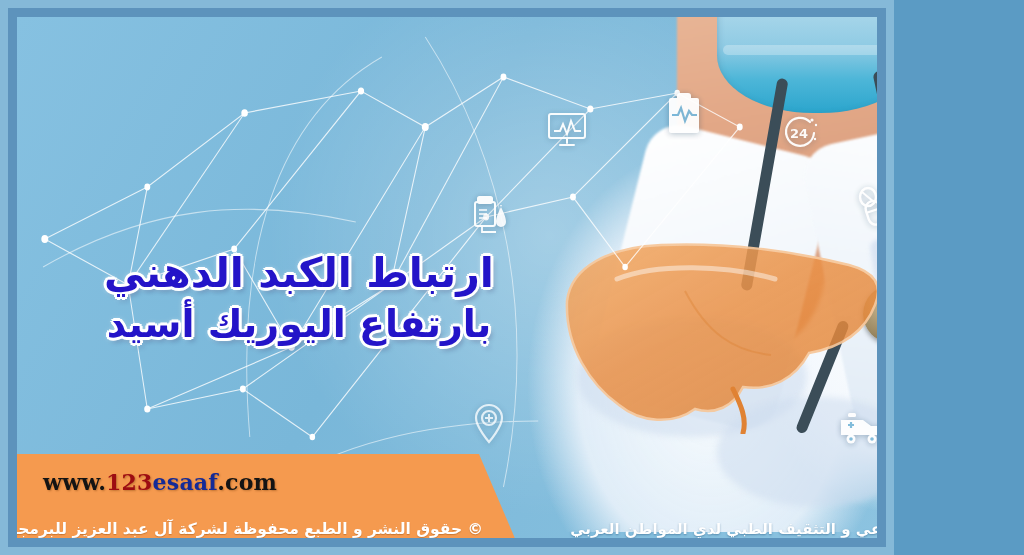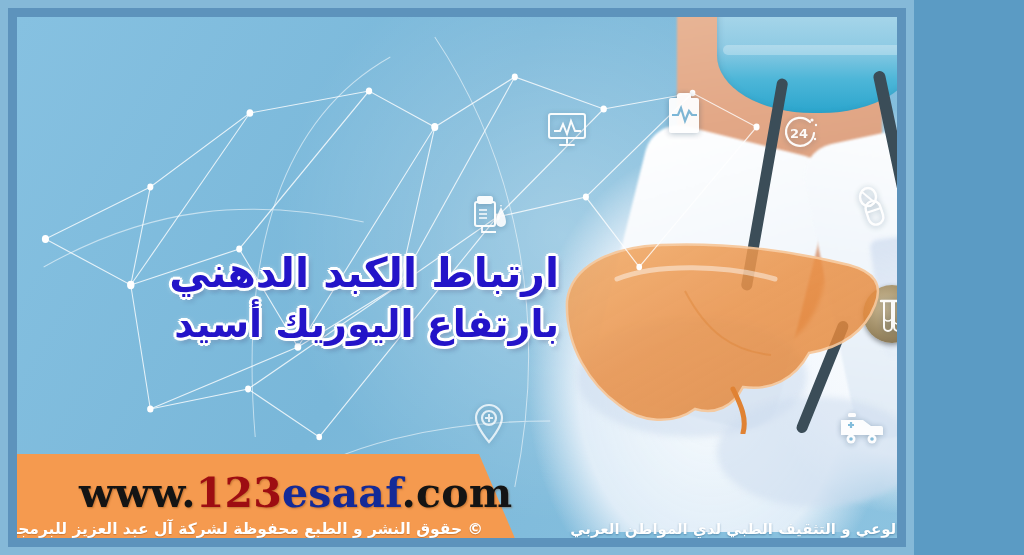--- a/index.html
+++ b/index.html
@@ -1,19 +1,19 @@
 <!DOCTYPE html>
 <html lang="ar"><head>
 <meta charset="utf-8">
 <title>123esaaf medical banner</title>
 <style>
   html,body{margin:0;padding:0;background:#5b9bc4;}
   body{font-family:"DejaVu Sans","Liberation Sans",sans-serif;}
 
-  .stage{position:relative;width:894px;height:555px;overflow:hidden;background:#8ebddb;padding-left:20px;}
+  .stage{position:relative;width:894px;height:555px;overflow:hidden;background:#8ebddb;}
 
   
   .frame-outer{position:absolute;inset:0;background:#85b9d8;}
   .frame-mid{position:absolute;left:8px;top:8px;right:8px;bottom:8px;background:#5d93bc;}
   .frame-inner{position:absolute;left:17px;top:17px;right:17px;bottom:17px;overflow:hidden;
     background:linear-gradient(135deg,#8ec6e4 0%,#7ebada 35%,#79b6d8 60%,#93c6e2 100%);}
 
   
   .scene{position:absolute;inset:0;}
   .sky{position:absolute;inset:0;background:
@@ -58,35 +58,35 @@
 
   
   .net{position:absolute;inset:0;}
   .net svg{width:100%;height:100%;display:block;}
 
   
   .ic{position:absolute;color:#fff;opacity:.95;filter:drop-shadow(0 1px 3px rgba(30,70,100,.35));}
   .ic svg{display:block;}
 
   
-  .headline{position:absolute;left:22px;top:234px;width:520px;direction:rtl;
+  .headline{position:absolute;left:22px;top:234px;width:520px;text-align:center;direction:rtl;
       font-family:"DejaVu Sans","Liberation Sans",sans-serif;font-weight:bold;color:#2414c8;
       line-height:1.08;letter-spacing:0px;}
   .headline .ln{display:block;font-size:41px;
       text-shadow:
         -2px -2px 0 #fff, 2px -2px 0 #fff, -2px 2px 0 #fff, 2px 2px 0 #fff,
         -3px 0 0 #fff, 3px 0 0 #fff, 0 -3px 0 #fff, 0 3px 0 #fff,
         0 0 6px rgba(255,255,255,.95), 3px 4px 5px rgba(20,30,90,.35);}
   .headline .ln2{font-size:38px;margin-top:9px;}
 
   
   .banner{position:absolute;left:0;top:437px;width:540px;height:101px;
       background:#f59a4f;clip-path:polygon(0 0, 462px 0, 505px 100%, 0 100%);}
   .banner-url{position:absolute;left:26px;top:452px;font-family:"DejaVu Serif","Liberation Serif",serif;
-      font-weight:bold;font-size:41px;letter-spacing:.2px;text-shadow:1px 1px 2px rgba(120,60,10,.4);margin-left:36px;}
+      font-weight:bold;font-size:22px;letter-spacing:.2px;text-shadow:1px 1px 2px rgba(120,60,10,.4);}
   .u-black{color:#141414;}
   .u-red{color:#9d0d12;}
   .u-blue{color:#142a97;}
   .banner-copy{position:absolute;left:18px;top:503px;width:448px;text-align:center;direction:rtl;
       color:#ffffff;font-weight:bold;font-size:15.5px;font-family:"DejaVu Sans","Liberation Sans",sans-serif;
       text-shadow:0 1px 1px rgba(150,80,20,.45);white-space:nowrap;}
 
   
   .tagline{position:absolute;left:540px;top:503px;width:448px;text-align:center;direction:rtl;
       color:#ffffff;font-weight:bold;font-size:15px;font-family:"DejaVu Sans","Liberation Sans",sans-serif;

